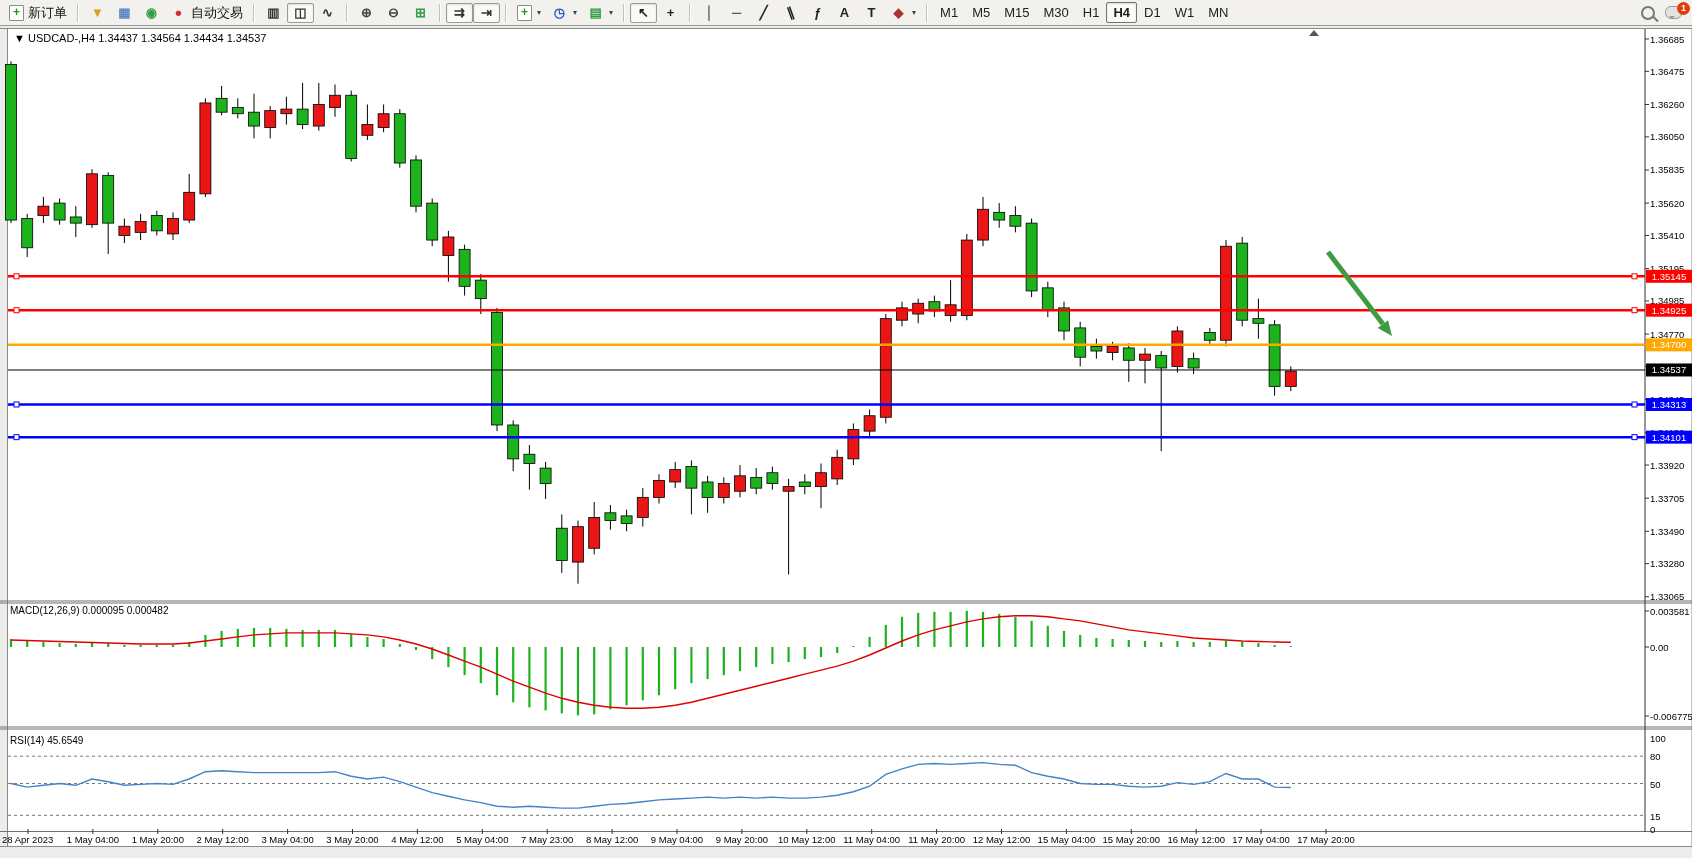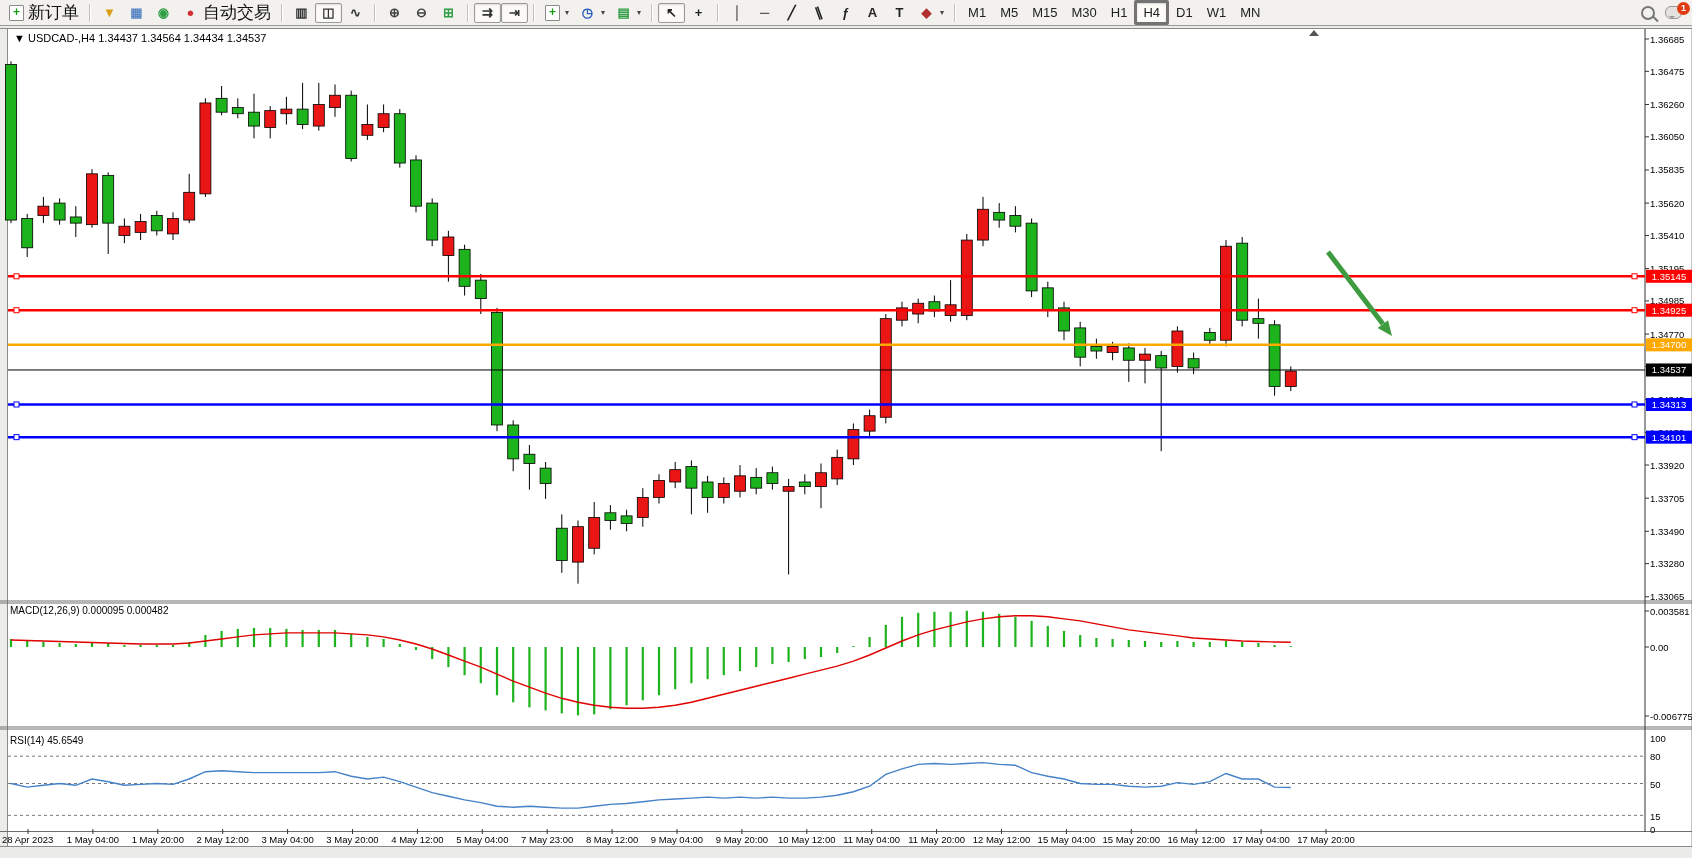--- a/index.html
+++ b/index.html
@@ -7,24 +7,24 @@
   
   #toolbar{position:absolute;left:0;top:0;width:1692px;height:26px;background:#f2f1ee;
     border-bottom:1px solid #9a9a96;display:flex;align-items:center;padding:0 4px;box-sizing:border-box;z-index:5;}
   .tb-sep{width:1px;height:18px;background:#c2c2bc;border-right:1px solid #fff;margin:0 5px;flex:0 0 auto;}
   .tb-btn{display:flex;align-items:center;gap:4px;padding:1px 4px;border:1px solid transparent;border-radius:2px;
     height:20px;box-sizing:border-box;cursor:default;flex:0 0 auto;}
   .tb-btn.on{background:#fbfaf7;border:1px solid #9a9a9a;box-shadow:inset 0 1px 2px rgba(0,0,0,.12);}
   .tb-glyph{font-size:13px;line-height:17px;width:17px;text-align:center;font-weight:bold;}
   .tb-glyph.doc{background:#fff;border:1px solid #8b8b8b;width:13px;height:14px;line-height:13px;font-size:12px;border-radius:1px;}
   .tb-glyph.slant{transform:rotate(-20deg);}
-  .tb-label{font-size:17px;color:#111;white-space:nowrap;}
+  .tb-label{font-size:13px;color:#111;white-space:nowrap;}
   .tb-caret{font-size:8px;color:#444;margin-left:1px;}
   .tf-btn{font-size:13px;color:#222;padding:2px 6px;border:1px solid transparent;border-radius:2px;flex:0 0 auto;}
-  .tf-btn.on{background:#fcfbf8;border:3px solid #737373;box-shadow:inset 0 1px 2px rgba(0,0,0,.15);}
+  .tf-btn.on{background:#fcfbf8;border:1px solid #737373;box-shadow:inset 0 1px 2px rgba(0,0,0,.15);font-weight:bold;}
   #tb-right{margin-left:auto;display:flex;align-items:center;gap:10px;padding-right:6px;}
   .mag{width:10px;height:10px;border:2px solid #777;border-radius:50%;position:relative;}
   .mag::after{content:"";position:absolute;width:7px;height:2px;background:#777;transform:rotate(45deg);right:-6px;bottom:-2px;}
   .bubble{width:15px;height:11px;background:#e4e2de;border:1px solid #999;border-radius:6px;position:relative;}
   .bubble::after{content:"";position:absolute;left:3px;bottom:-4px;border:3px solid transparent;border-top-color:#999;}
   .badge{position:absolute;top:-5px;right:-9px;background:#e03c10;color:#fff;font-size:9px;font-weight:bold;
     width:13px;height:13px;border-radius:50%;text-align:center;line-height:13px;}
   svg{position:absolute;left:0;top:0;}
 </style>
 </head>

